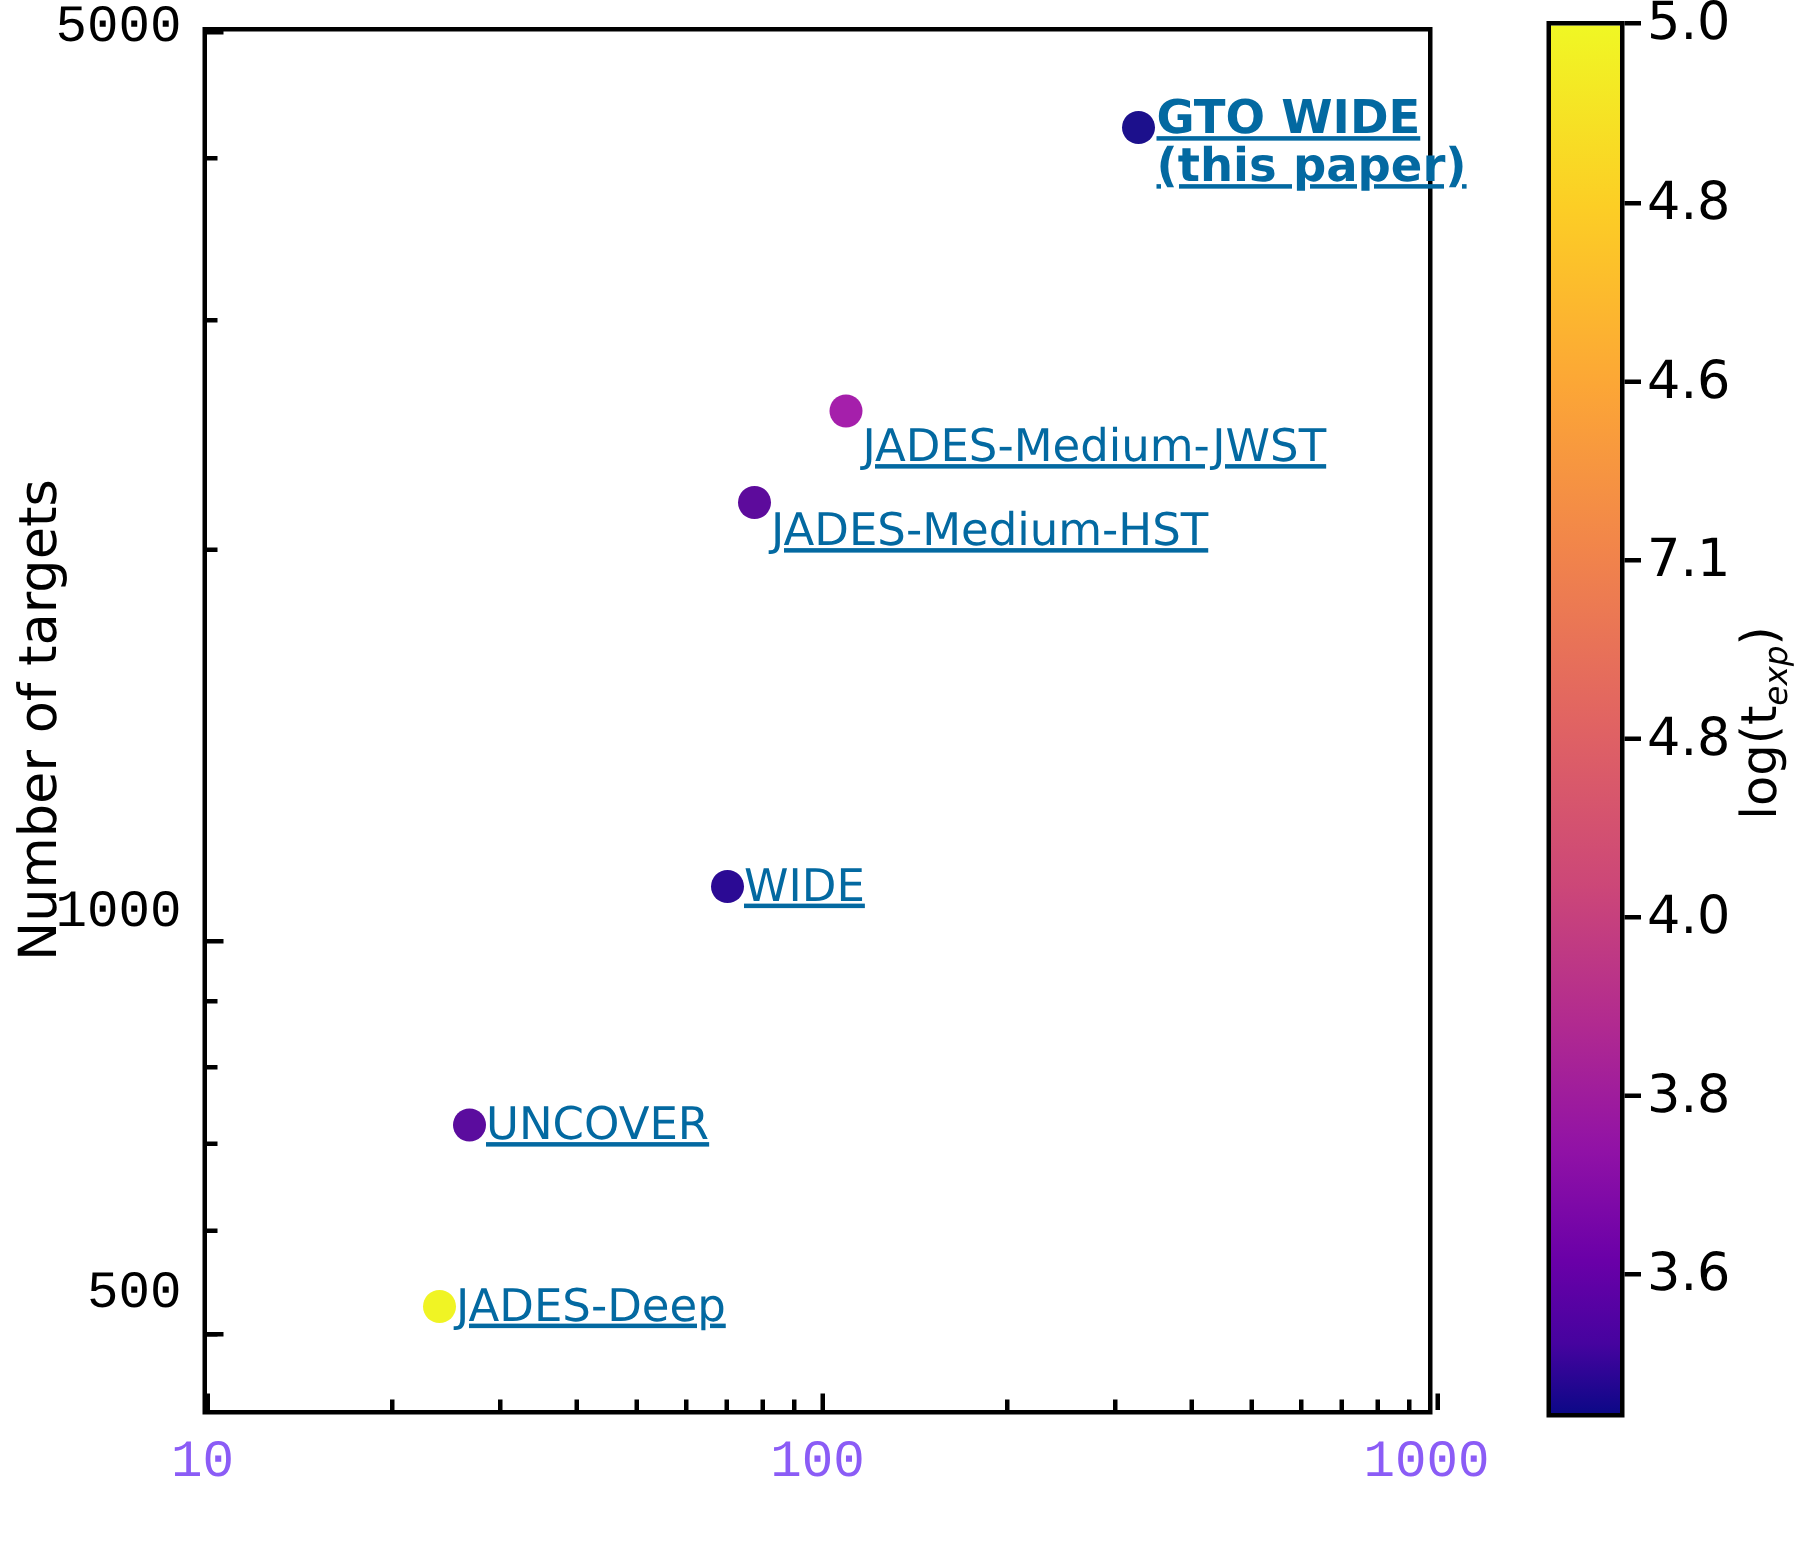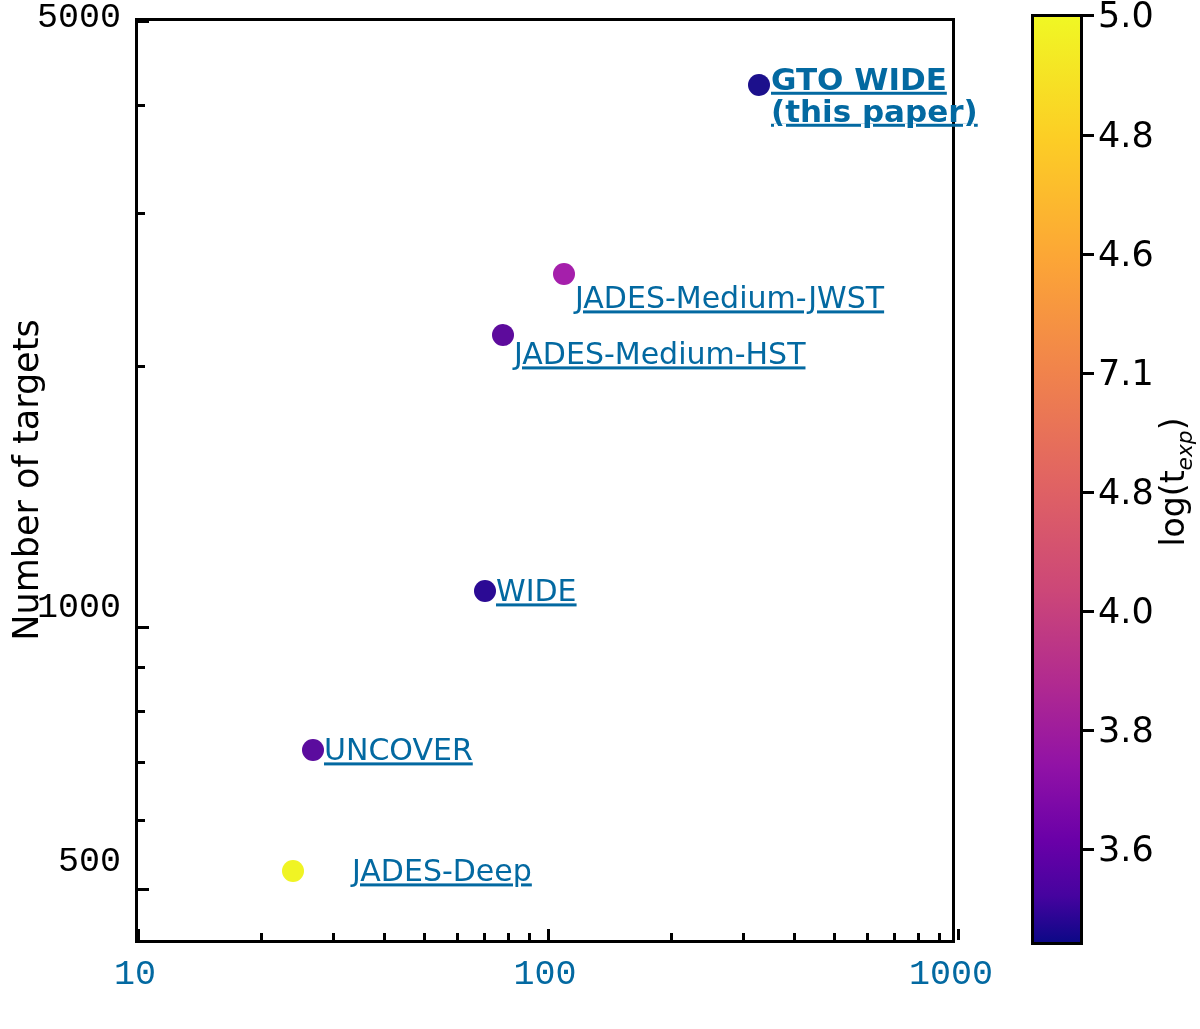--- a/index.html
+++ b/index.html
@@ -57,21 +57,21 @@
     position: absolute;
     font-size: 35px;
     color: #000;
     white-space: nowrap;
     transform: translateY(-50%);
     text-align: right;
   }
   .xlab {
     position: absolute;
     font-size: 35px;
-    color: #0369a1;
+    color: #8b5cf6;
     white-space: nowrap;
     transform: translateX(-50%);
   }
 
   
   .pt {
     position: absolute;
     border-radius: 50%;
     transform: translate(-50%, -50%);
   }
@@ -208,21 +208,21 @@
 (this paper)</div>
         <div class="pt" style="width: 22px; height: 22px; background: rgb(165, 31, 171); left: 426px; top: 253px;"></div>
         <div class="pt-label" style="left: 437px; top: 253px; margin-top: 24px;">JADES-Medium-JWST</div>
         <div class="pt" style="width: 22px; height: 22px; background: rgb(93, 11, 156); left: 365px; top: 314px;"></div>
         <div class="pt-label" style="left: 376px; top: 333px; text-align: right;">JADES-Medium-HST</div>
         <div class="pt" style="width: 22px; height: 22px; background: rgb(43, 10, 148); left: 347px; top: 570px;"></div>
         <div class="pt-label" style="left: 358px; top: 570px;">WIDE</div>
         <div class="pt" style="width: 22px; height: 22px; background: rgb(91, 12, 158); left: 175px; top: 729px;"></div>
         <div class="pt-label" style="left: 186px; top: 729px;">UNCOVER</div>
         <div class="pt" style="width: 22px; height: 22px; background: rgb(240, 244, 36); left: 155px; top: 850px;"></div>
-        <div class="pt-label" style="left: 166px; top: 850px; margin-left: 48px;">JADES-Deep</div>
+        <div class="pt-label" style="left: 166px; top: 850px;">JADES-Deep</div>
       </div>
   </div>
 
   <div id="ylabels">
       <div class="ylab" style="top: 18px; right: 1079px;">5000</div>
       <div class="ylab" style="top: 608px; right: 1079px;">1000</div>
       <div class="ylab" style="top: 862px; right: 1079px;">500</div>
     </div>
   <div id="xlabels">
       <div class="xlab" style="left: 135px; top: 955px;">10</div>

